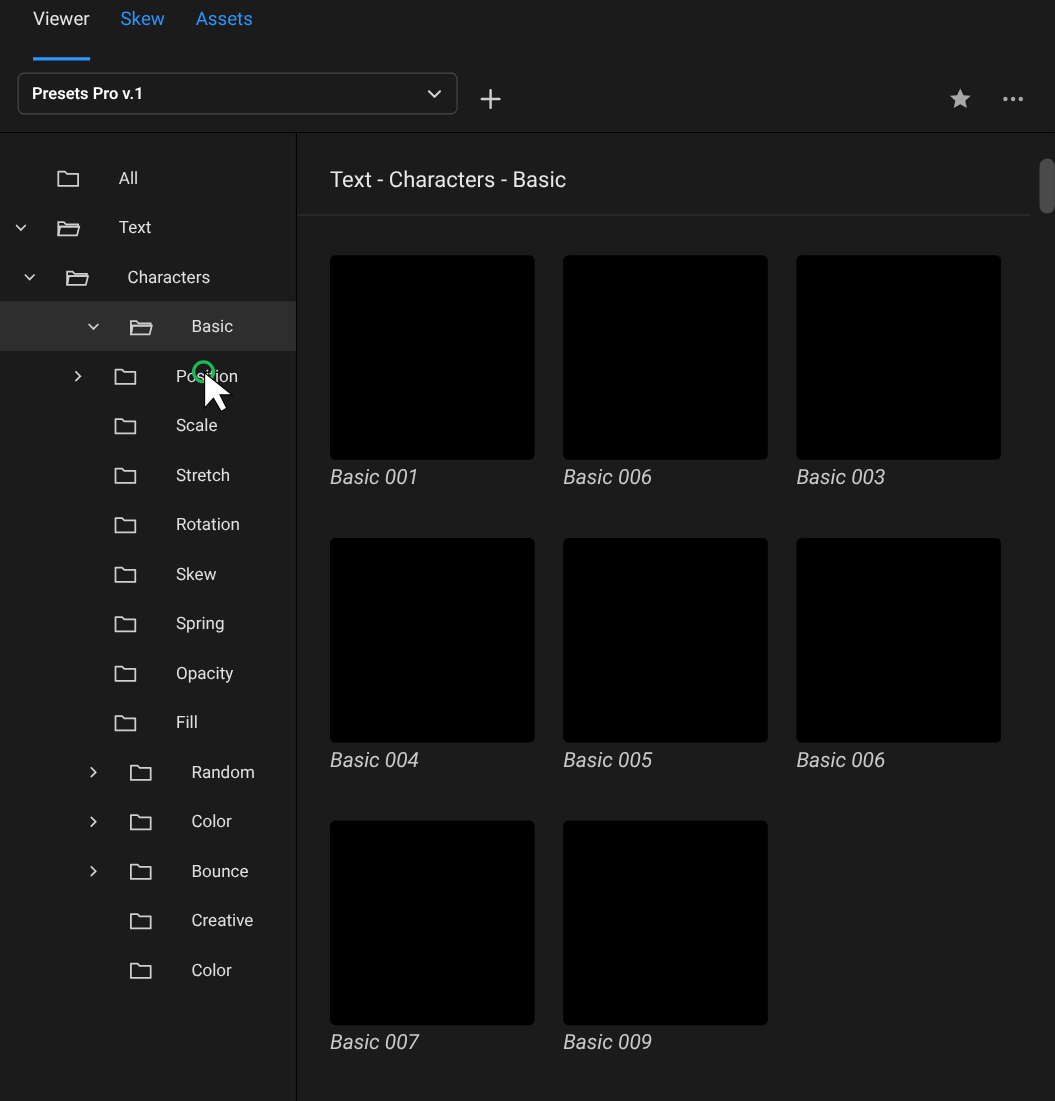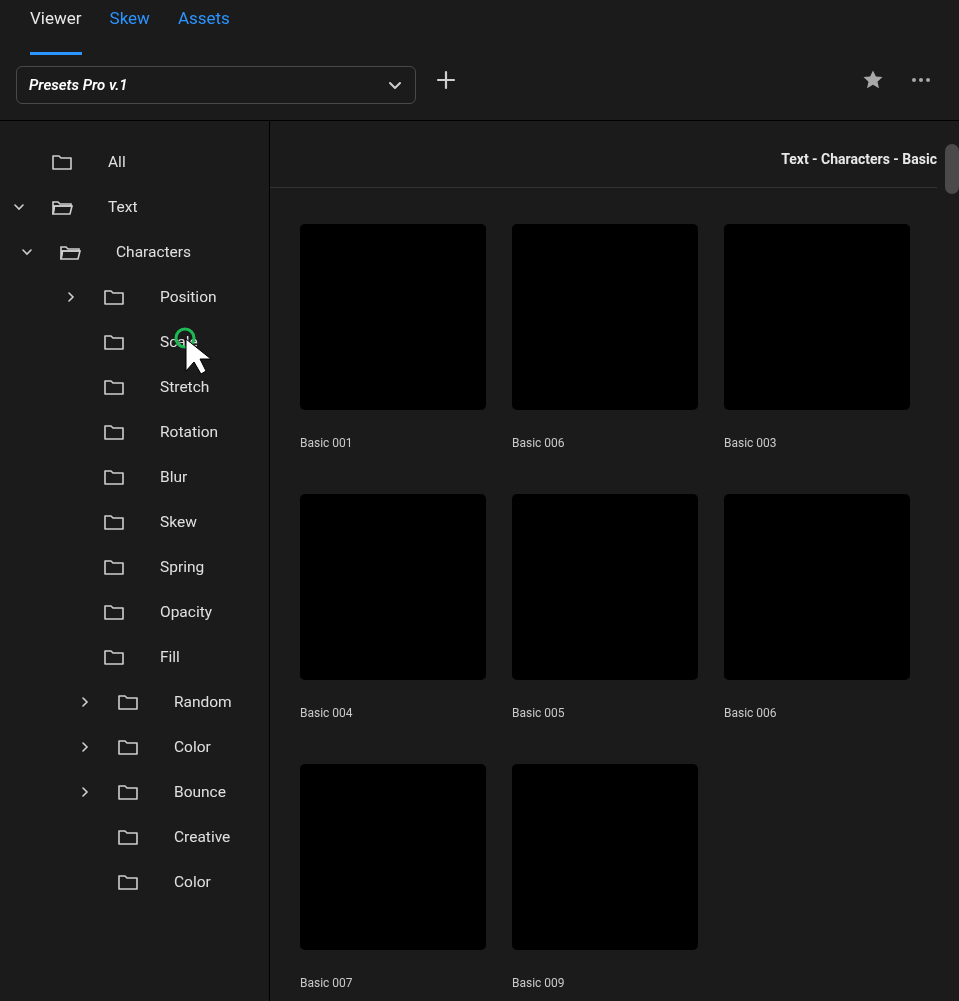--- a/index.html
+++ b/index.html
@@ -31,24 +31,23 @@
       padding-bottom: 24px;
       border-bottom: 3px solid transparent;
     }
     .topnav .tab.active {
       color: #e8e8e8;
       border-bottom: 3px solid #2b94ff;
     }
     
     .toolbar {
       display: flex;
-      align-items: flex-start;
+      align-items: flex-end;
       padding: 16px 16px 16px 16px;
       gap: 16px;
-      font-style: italic;
     }
     .dropdown {
       display: flex;
       align-items: center;
       justify-content: space-between;
       width: 400px;
       height: 38px;
       border: 1px solid #4a4a4a;
       border-radius: 6px;
       padding: 0 12px;
@@ -120,48 +119,48 @@
     .indent-2 { padding-left: 78px; }
     .indent-3 { padding-left: 64px; }
     
     .content {
       flex: 1;
       padding: 30px 0 0 0;
       overflow-y: auto;
       position: relative;
     }
     .breadcrumb {
-      font-size: 14px;
-      font-weight: 700;
+      font-size: 20px;
+      font-weight: 400;
       color: #e8e8e8;
       padding: 0 0 20px 30px;
       border-bottom: 1px solid #333;
       margin: 0 22px 36px 0;
-      text-align: right;
     }
     .grid {
       display: grid;
       grid-template-columns: repeat(3, 186px);
       gap: 44px 26px;
       padding: 0 0 0 30px;
     }
     .card {
       display: flex;
       flex-direction: column;
     }
     .thumb {
       width: 186px;
       height: 186px;
       background: #000;
       border-radius: 5px;
     }
     .card-label {
-      margin-top: 26px;
-      font-size: 12px;
+      margin-top: 4px;
+      font-size: 19px;
       color: #cacaca;
+      font-style: italic;
     }
     
     .cursor-overlay {
       position: absolute;
       pointer-events: none;
     }
     
     .scroll-nub {
       position: absolute;
       right: 0;
@@ -246,20 +245,34 @@
           </svg>
         </span>
         <span class="folder">
           <svg width="24" height="24" viewBox="0 0 24 24" fill="none">
             <path d="M3 7h5l2 2h11v2H4.5L3 19V7z" stroke="#cfcfcf" stroke-width="1.6" fill="none"></path>
             <path d="M4.5 11H22l-2 8H3l1.5-8z" stroke="#cfcfcf" stroke-width="1.6" fill="none"></path>
           </svg>
         </span>
         <span>Characters</span>
       </div>
+      <div class="tree-row indent-2 selected">
+        <span class="chev">
+          <svg width="10" height="10" viewBox="0 0 10 10">
+            <path d="M1 3l4 4 4-4" stroke="#cfcfcf" stroke-width="1.6" fill="none" stroke-linecap="round"></path>
+          </svg>
+        </span>
+        <span class="folder">
+          <svg width="24" height="24" viewBox="0 0 24 24" fill="none">
+            <path d="M3 7h5l2 2h11v2H4.5L3 19V7z" stroke="#cfcfcf" stroke-width="1.6" fill="none"></path>
+            <path d="M4.5 11H22l-2 8H3l1.5-8z" stroke="#cfcfcf" stroke-width="1.6" fill="none"></path>
+          </svg>
+        </span>
+        <span>Basic</span>
+      </div>
       <div class="tree-row indent-3">
         <span class="chev">
           <svg width="10" height="10" viewBox="0 0 10 10">
             <path d="M3 1l4 4-4 4" stroke="#cfcfcf" stroke-width="1.6" fill="none" stroke-linecap="round"></path>
           </svg>
         </span>
         <span class="folder">
           <svg width="24" height="24" viewBox="0 0 24 24" fill="none">
             <path d="M3 6h6l2 2h10v11H3V6z" stroke="#cfcfcf" stroke-width="1.6" fill="none" stroke-linejoin="round"></path>
           </svg>
@@ -285,29 +298,20 @@
         <span>Stretch</span>
       </div>
       <div class="tree-row indent-3">
         <span class="chev hidden"></span>
         <span class="folder">
           <svg width="24" height="24" viewBox="0 0 24 24" fill="none">
             <path d="M3 6h6l2 2h10v11H3V6z" stroke="#cfcfcf" stroke-width="1.6" fill="none" stroke-linejoin="round"></path>
           </svg>
         </span>
         <span>Rotation</span>
-      </div>
-      <div class="tree-row indent-3">
-        <span class="chev hidden"></span>
-        <span class="folder">
-          <svg width="24" height="24" viewBox="0 0 24 24" fill="none">
-            <path d="M3 6h6l2 2h10v11H3V6z" stroke="#cfcfcf" stroke-width="1.6" fill="none" stroke-linejoin="round"></path>
-          </svg>
-        </span>
-        <span>Blur</span>
       </div>
       <div class="tree-row indent-3">
         <span class="chev hidden"></span>
         <span class="folder">
           <svg width="24" height="24" viewBox="0 0 24 24" fill="none">
             <path d="M3 6h6l2 2h10v11H3V6z" stroke="#cfcfcf" stroke-width="1.6" fill="none" stroke-linejoin="round"></path>
           </svg>
         </span>
         <span>Skew</span>
       </div>

